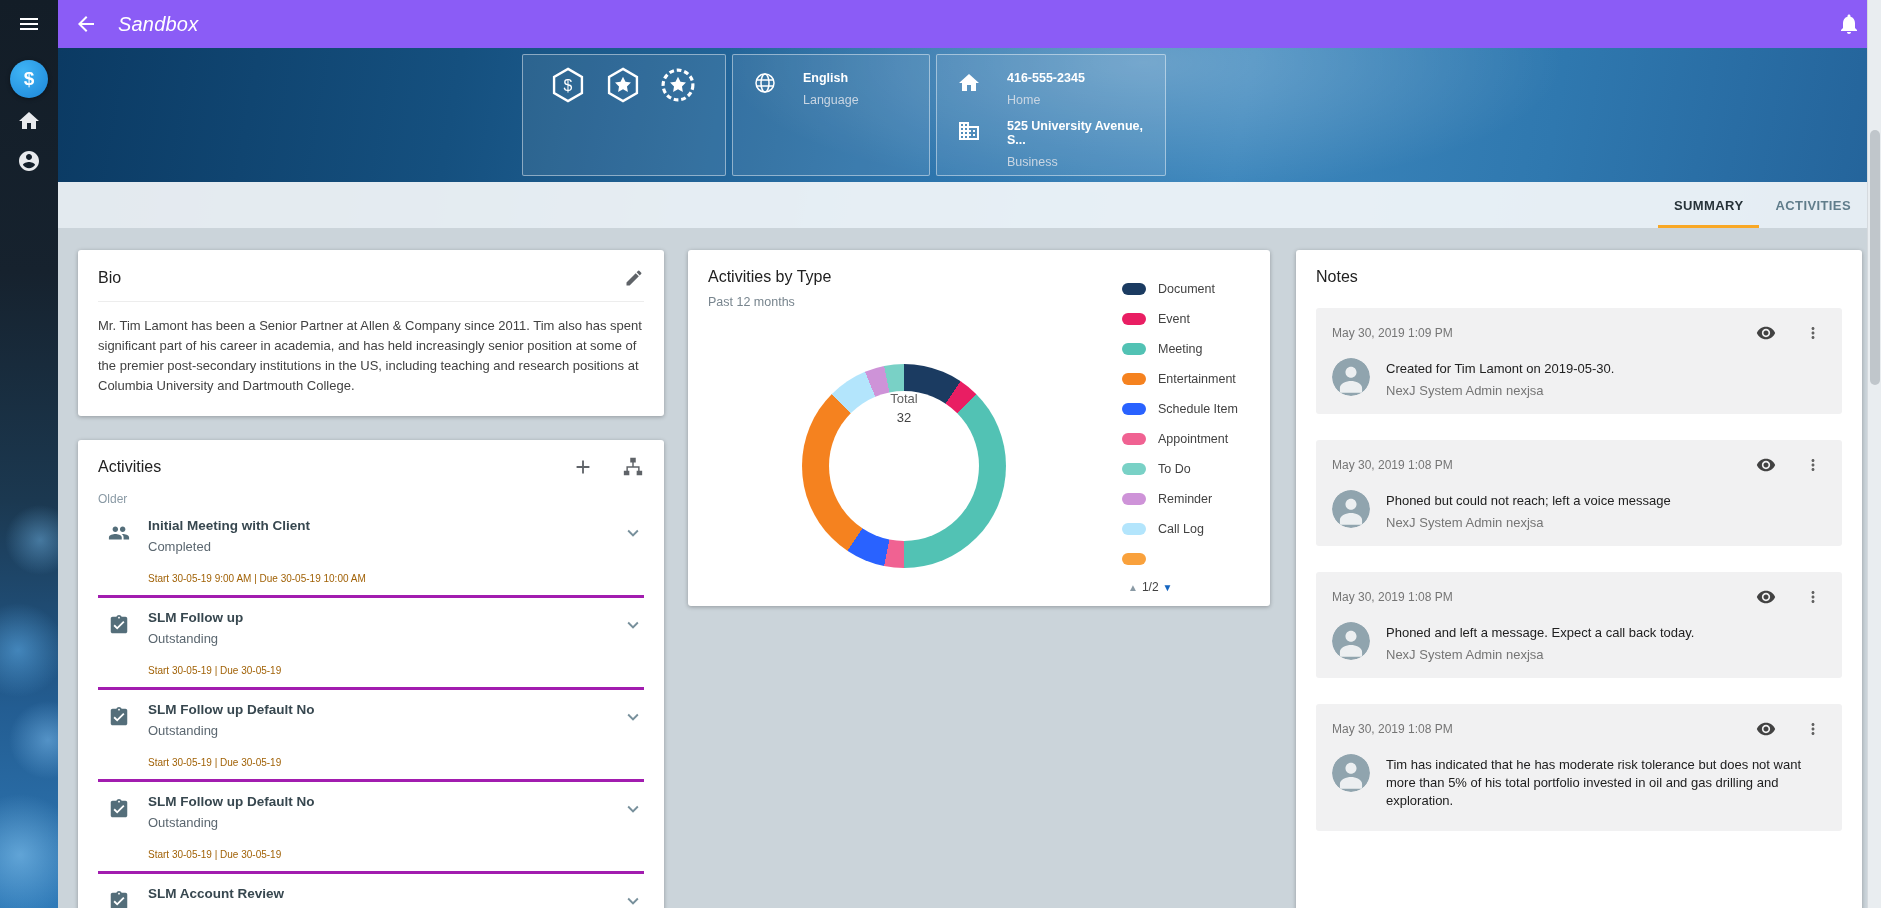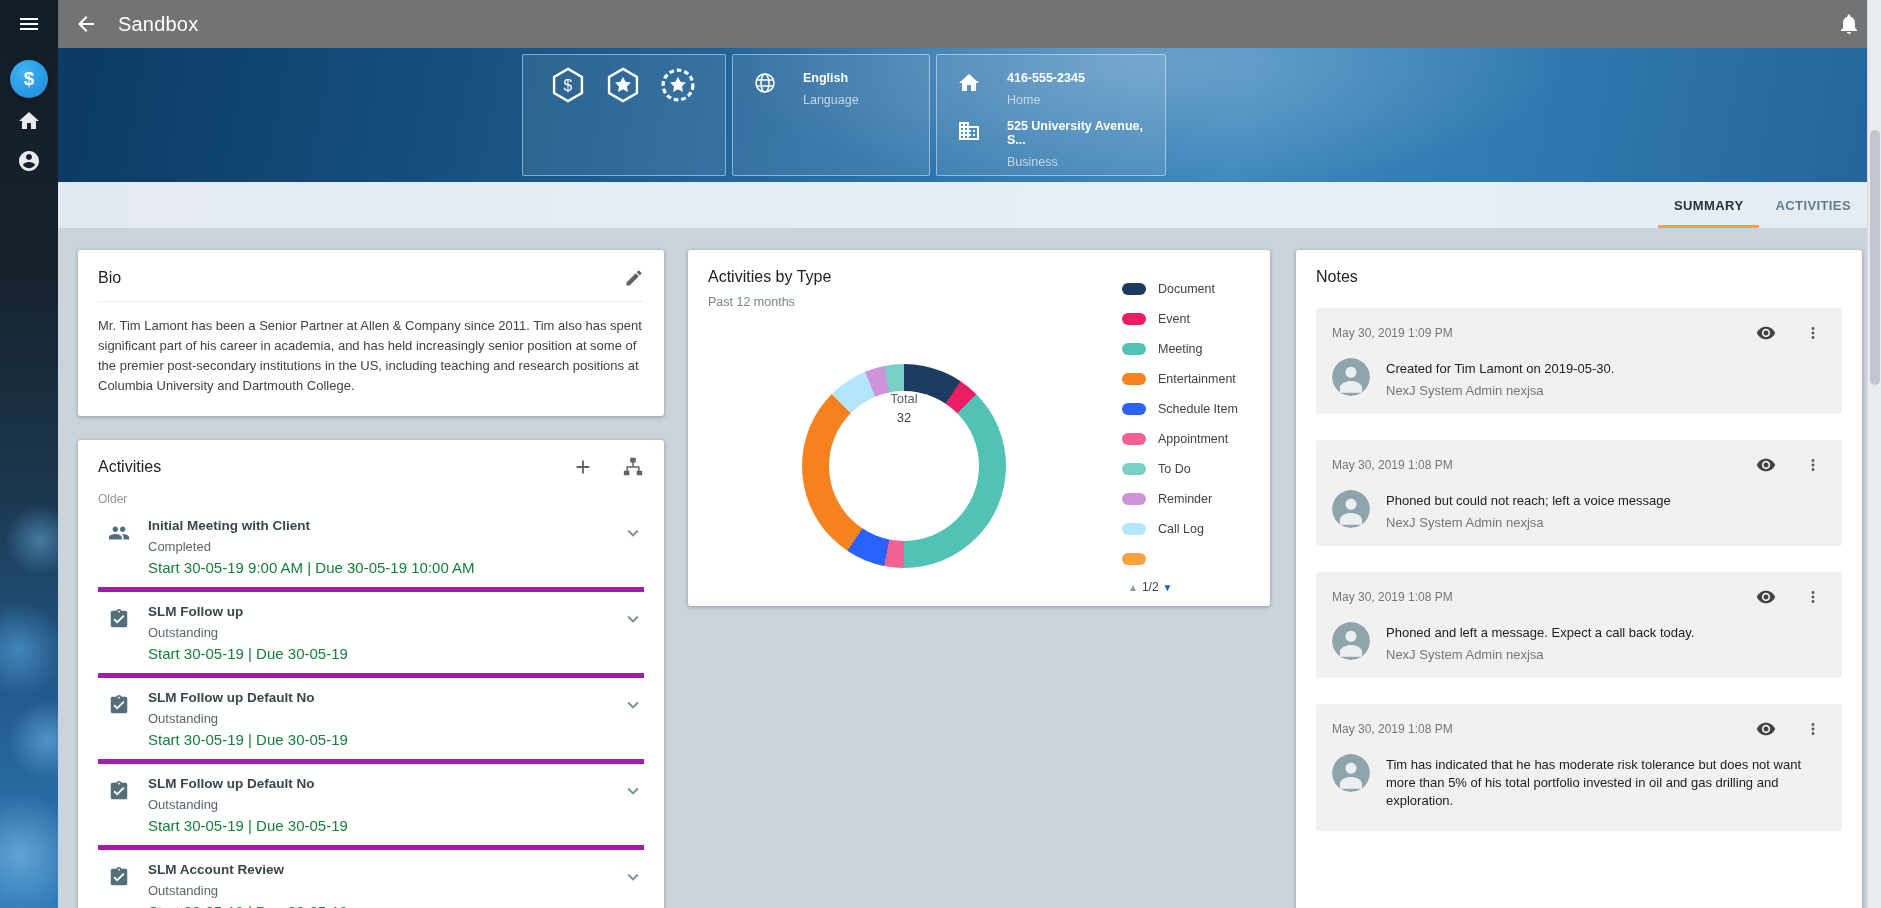--- a/index.html
+++ b/index.html
@@ -22,21 +22,21 @@
   .rail-btn { position:absolute; left:17px; width:24px; height:24px; cursor:pointer; }
   .dollar-circle {
     position:absolute; left:10px; top:60px; width:38px; height:38px; border-radius:50%;
     background:radial-gradient(circle at 35% 30%, #3FB4F5, #1C86D8);
     color:#fff; font-size:19px; font-weight:bold; display:flex; align-items:center; justify-content:center;
     box-shadow:0 1px 4px rgba(0,0,0,0.4); cursor:pointer;
   }
   
   .topbar {
     position:absolute; left:58px; top:0; width:1809px; height:48px;
-    background:#737373; display:flex; align-items:center; z-index:20;
+    background:#8b5cf6; display:flex; align-items:center; z-index:20;font-style:italic;
   }
   .topbar .back { margin-left:16px; width:24px; height:24px; cursor:pointer; }
   .topbar .title { margin-left:20px; color:#fff; font-size:20px; font-weight:500; letter-spacing:0.2px; }
   .topbar .bell { position:absolute; right:6px; top:12px; width:24px; height:24px; cursor:pointer; }
   
   .hero {
     position:absolute; left:58px; top:48px; width:1809px; height:180px;
     background:
       radial-gradient(ellipse 700px 220px at 60% 8%, rgba(255,255,255,0.25), rgba(255,255,255,0) 60%),
       linear-gradient(100deg,#0B3A63 0%, #15507F 22%, #2C74AC 48%, #3C86BC 65%, #2F78AF 82%, #24649B 100%);
@@ -95,26 +95,26 @@
   .bio-card { padding:18px 20px 20px; }
   .bio-head { display:flex; justify-content:space-between; align-items:center; border-bottom:1px solid #EDEDED; padding-bottom:13px; }
   .bio-text { margin-top:14px; font-size:13px; line-height:20px; color:#424242; }
   
   .act-card { flex:1; padding:16px 20px 12px; overflow:hidden; display:flex; flex-direction:column; }
   .act-head { display:flex; align-items:center; }
   .act-head .spacer { flex:1; }
   .act-head .icon-btn { margin-left:28px; }
   .group-label { margin-top:14px; font-size:12px; color:#8A9AA5; }
   .act-item { display:flex; align-items:flex-start; padding:12px 0 11px; position:relative; cursor:pointer; }
-  .act-item + .act-item { border-top:5px solid #a21caf; }
+  .act-item + .act-item { border-top:3px solid #a21caf; }
   .act-icon { width:22px; height:22px; margin:4px 18px 0 10px; flex:none; }
   .act-body { flex:1; }
   .act-title { font-size:13.5px; font-weight:600; color:#37474F; }
   .act-status { margin-top:6px; font-size:13px; color:#5B6770; }
-  .act-dates { margin-top:5px; font-size:15px; color:#15803d; }
+  .act-dates { margin-top:19px; font-size:10px; color:#a16207; }
   .chev { width:22px; height:22px; margin-top:4px; cursor:pointer; flex:none; }
   .act-footer { display:flex; justify-content:space-between; padding:12px 4px 8px; }
   
   .chart-card { height:356px; position:relative; padding:18px 20px; }
   .chart-sub { margin-top:9px; font-size:12.5px; color:#78858E; }
   .donut { position:absolute; left:114px; top:114px; width:204px; height:204px; border-radius:50%; }
   .donut-hole {
     position:absolute; left:27px; top:27px; width:150px; height:150px; border-radius:50%; background:#fff;
     display:flex; flex-direction:column; align-items:center; 
   }

